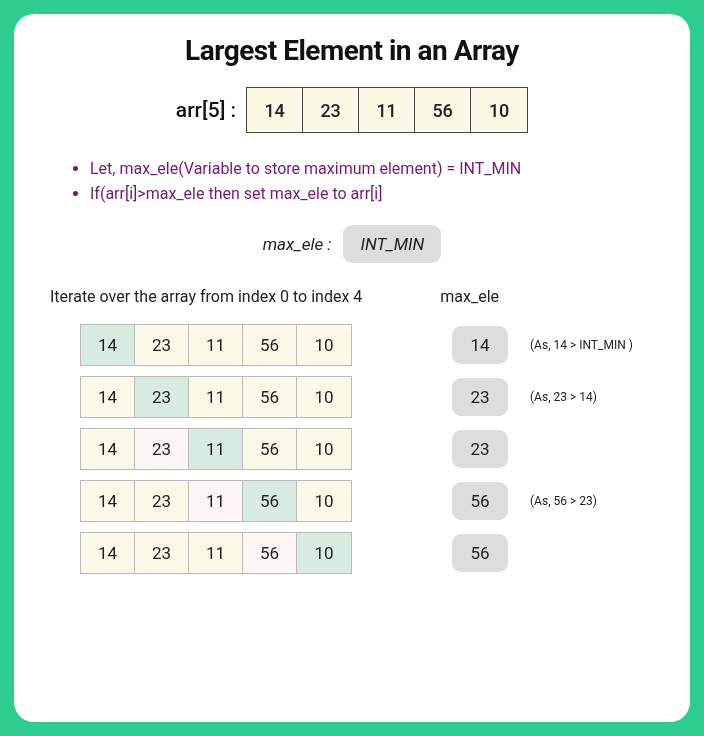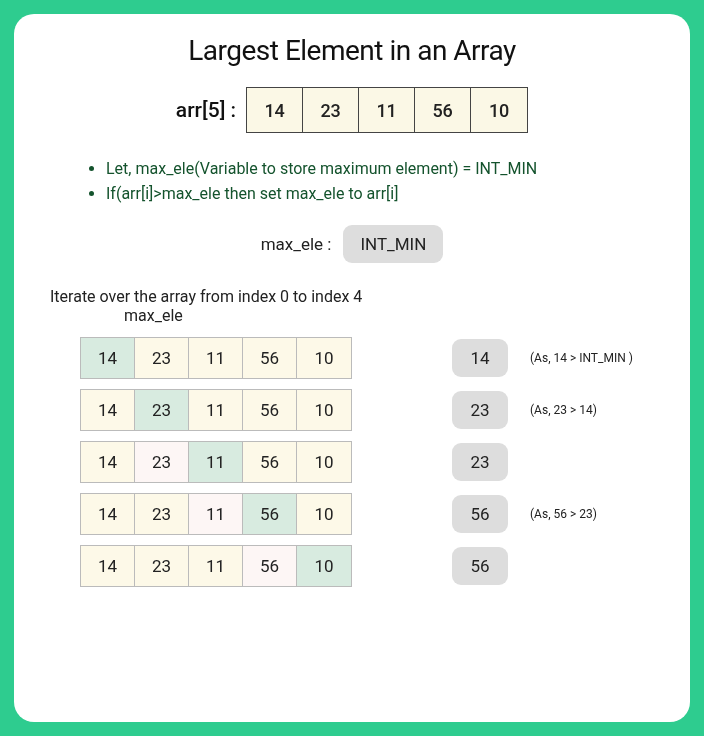--- a/index.html
+++ b/index.html
@@ -13,21 +13,21 @@
   .card {
     background: #fff;
     border-radius: 20px;
     width: 100%;
     height: 100%;
     padding: 20px 32px 18px 32px;
     position: relative;
   }
   .title {
     font-size: 28px;
-    font-weight: 400;
+    font-weight: 700;
     text-align: center;
     color: #111;
     margin-bottom: 20px;
     letter-spacing: -0.5px;
   }
   .arr-row {
     display: flex;
     justify-content: center;
     align-items: center;
     gap: 10px;
@@ -50,53 +50,53 @@
     align-items: center;
     justify-content: center;
     font-size: 18px;
     font-weight: 500;
     border-right: 1px solid #444;
     background: #fbf8e6;
     color: #222;
   }
   .arr-cell:last-child { border-right: none; }
   .bullets {
-    margin: 0 0 18px 60px;
+    margin: 0 0 18px 44px;
     font-size: 16px;
     line-height: 1.55;
-    color: #14532d;
+    color: #701a75;
   }
   .bullets li { margin-left: 0; }
   .maxele-init {
     display: flex;
     justify-content: center;
     align-items: center;
     gap: 12px;
     margin-bottom: 24px;
+    font-style: italic;
   }
   .maxele-label {
     font-size: 17px;
     color: #222;
   }
   .pill {
     background: #ddd;
     border-radius: 9px;
     padding: 9px 17px;
     font-size: 17px;
     color: #222;
     text-align: center;
     min-width: 54px;
   }
   .iter-header {
     display: flex;
-    align-items: flex-start;
-    margin-bottom: 12px;
+    align-items: center;
+    margin-bottom: 18px;
     font-size: 16px;
     color: #222;
-    flex-direction: column;
   }
   .iter-instruction { flex: 0 0 auto; margin-left: 4px; }
   .maxele-col-header { margin-left: 78px; }
   .iter-rows {
     display: flex;
     flex-direction: column;
     gap: 10px;
     margin-left: 34px;
   }
   .iter-row {

